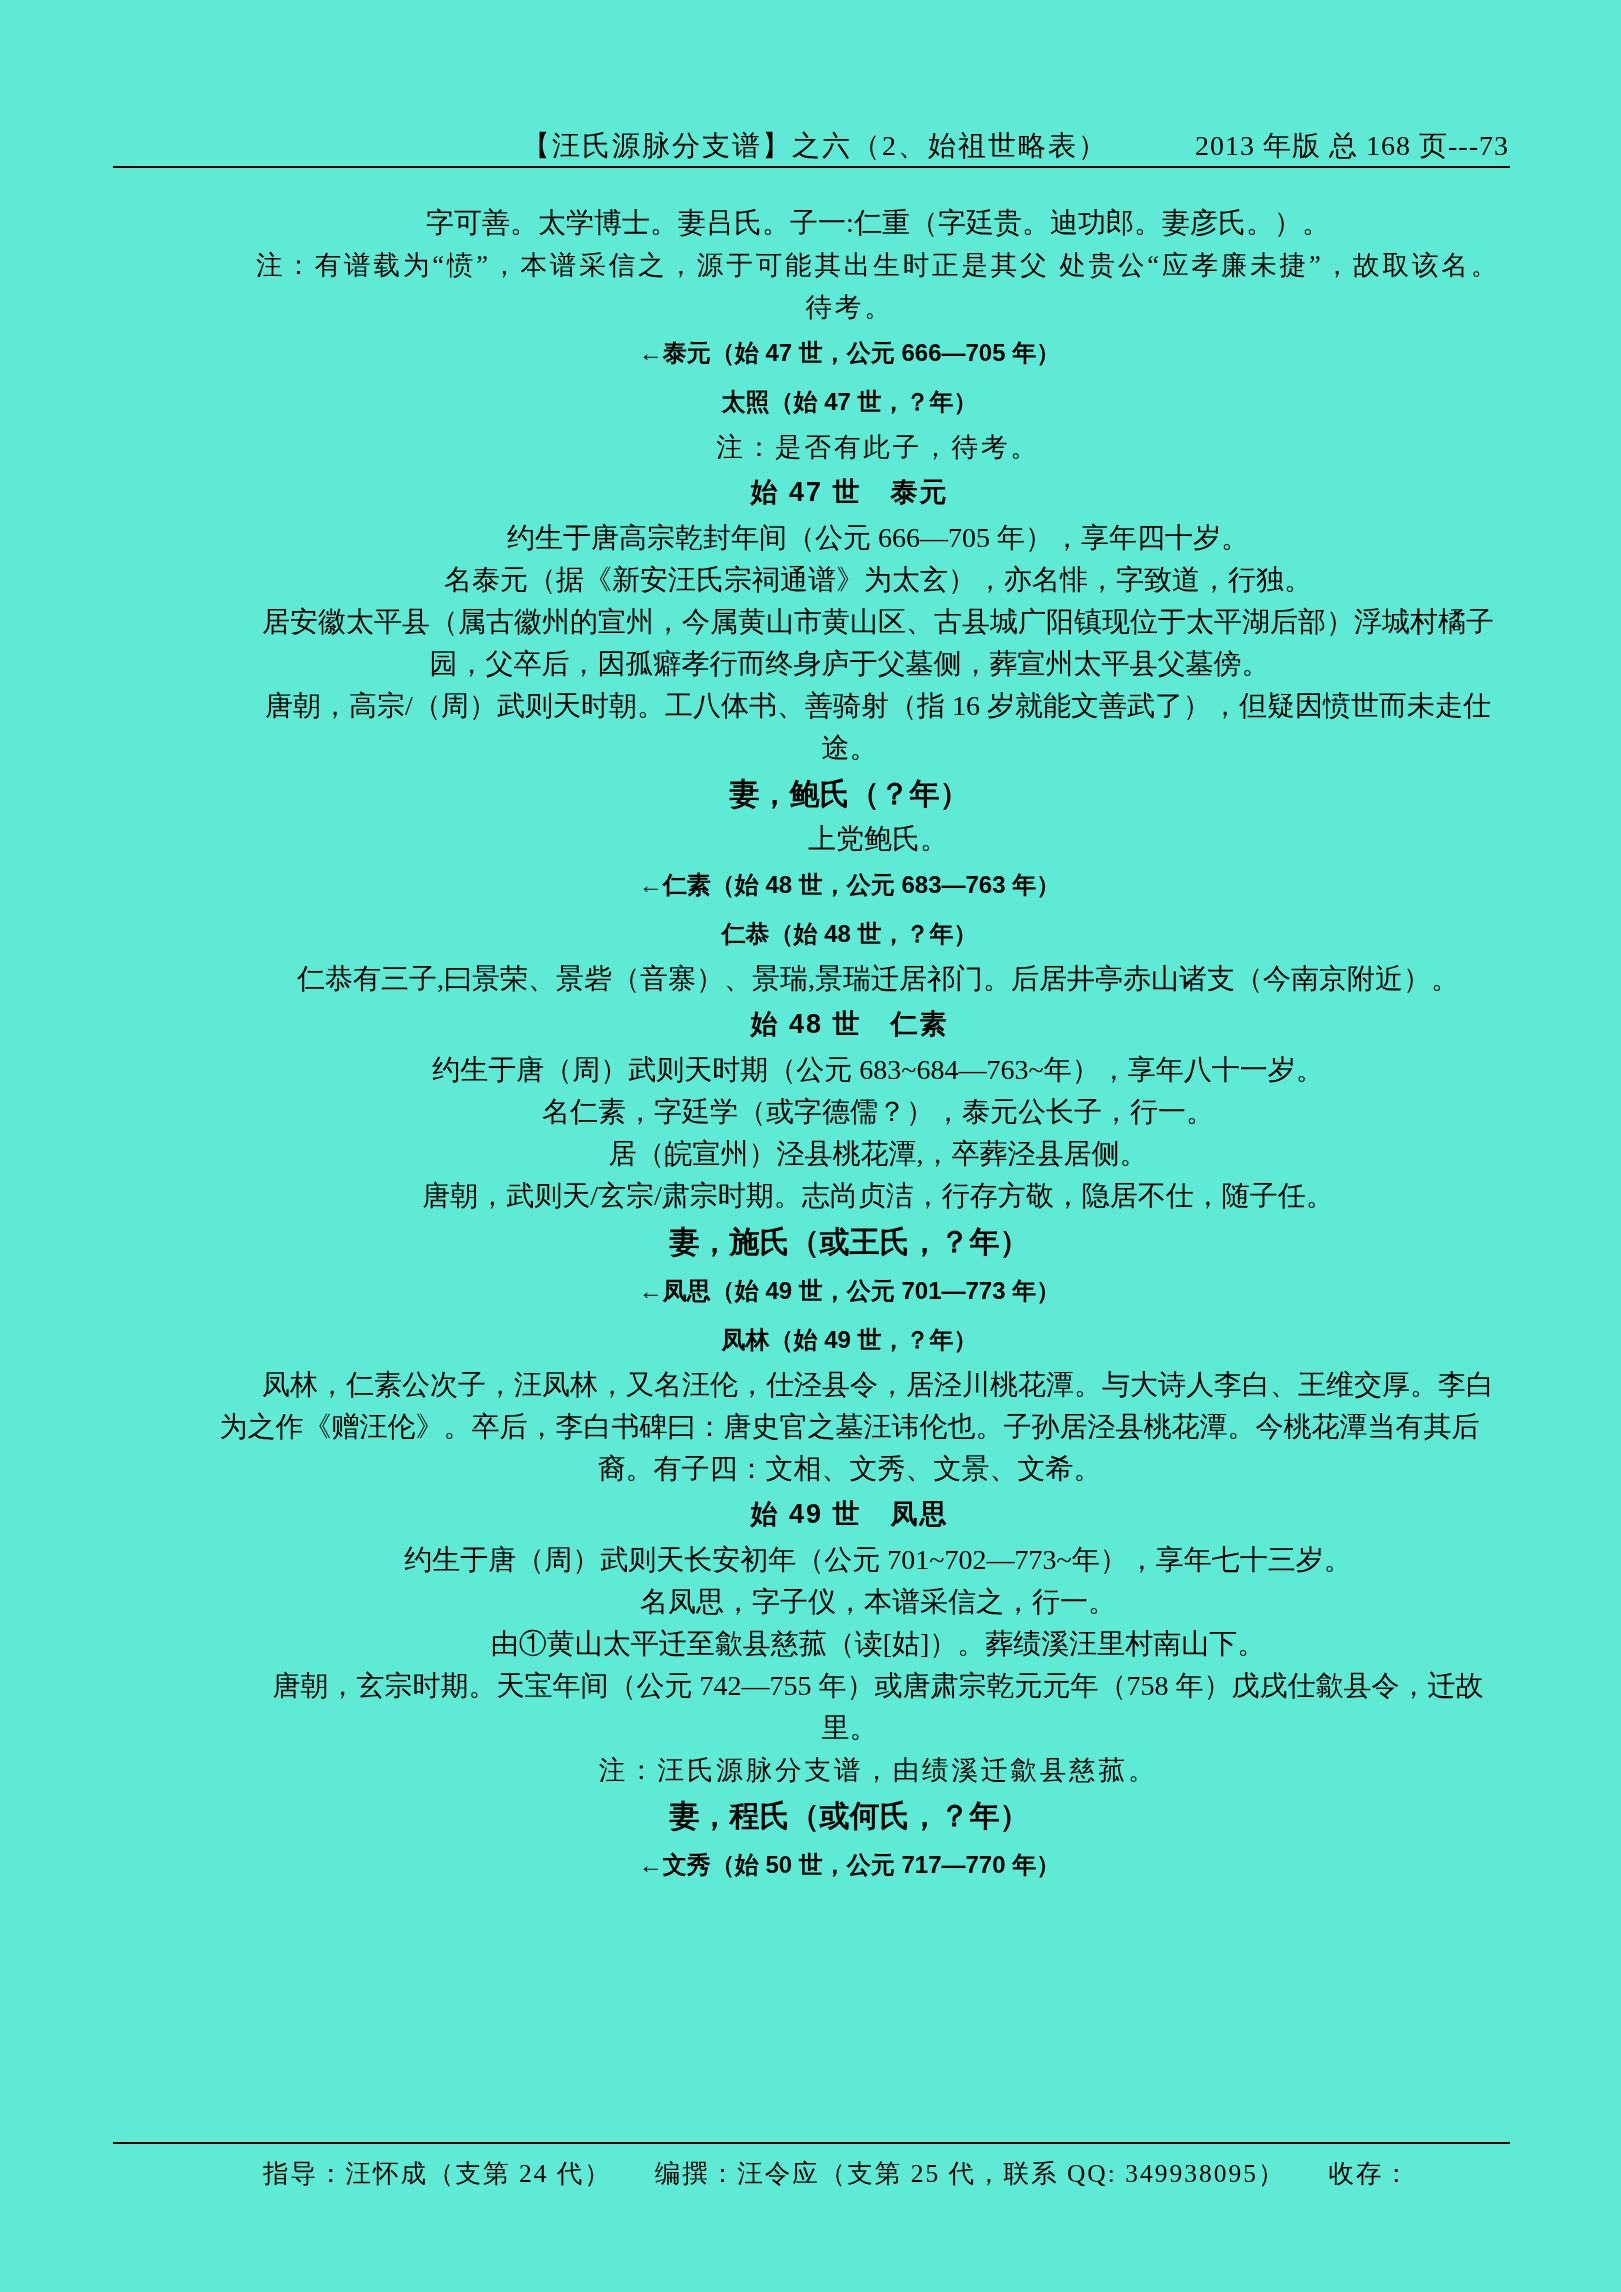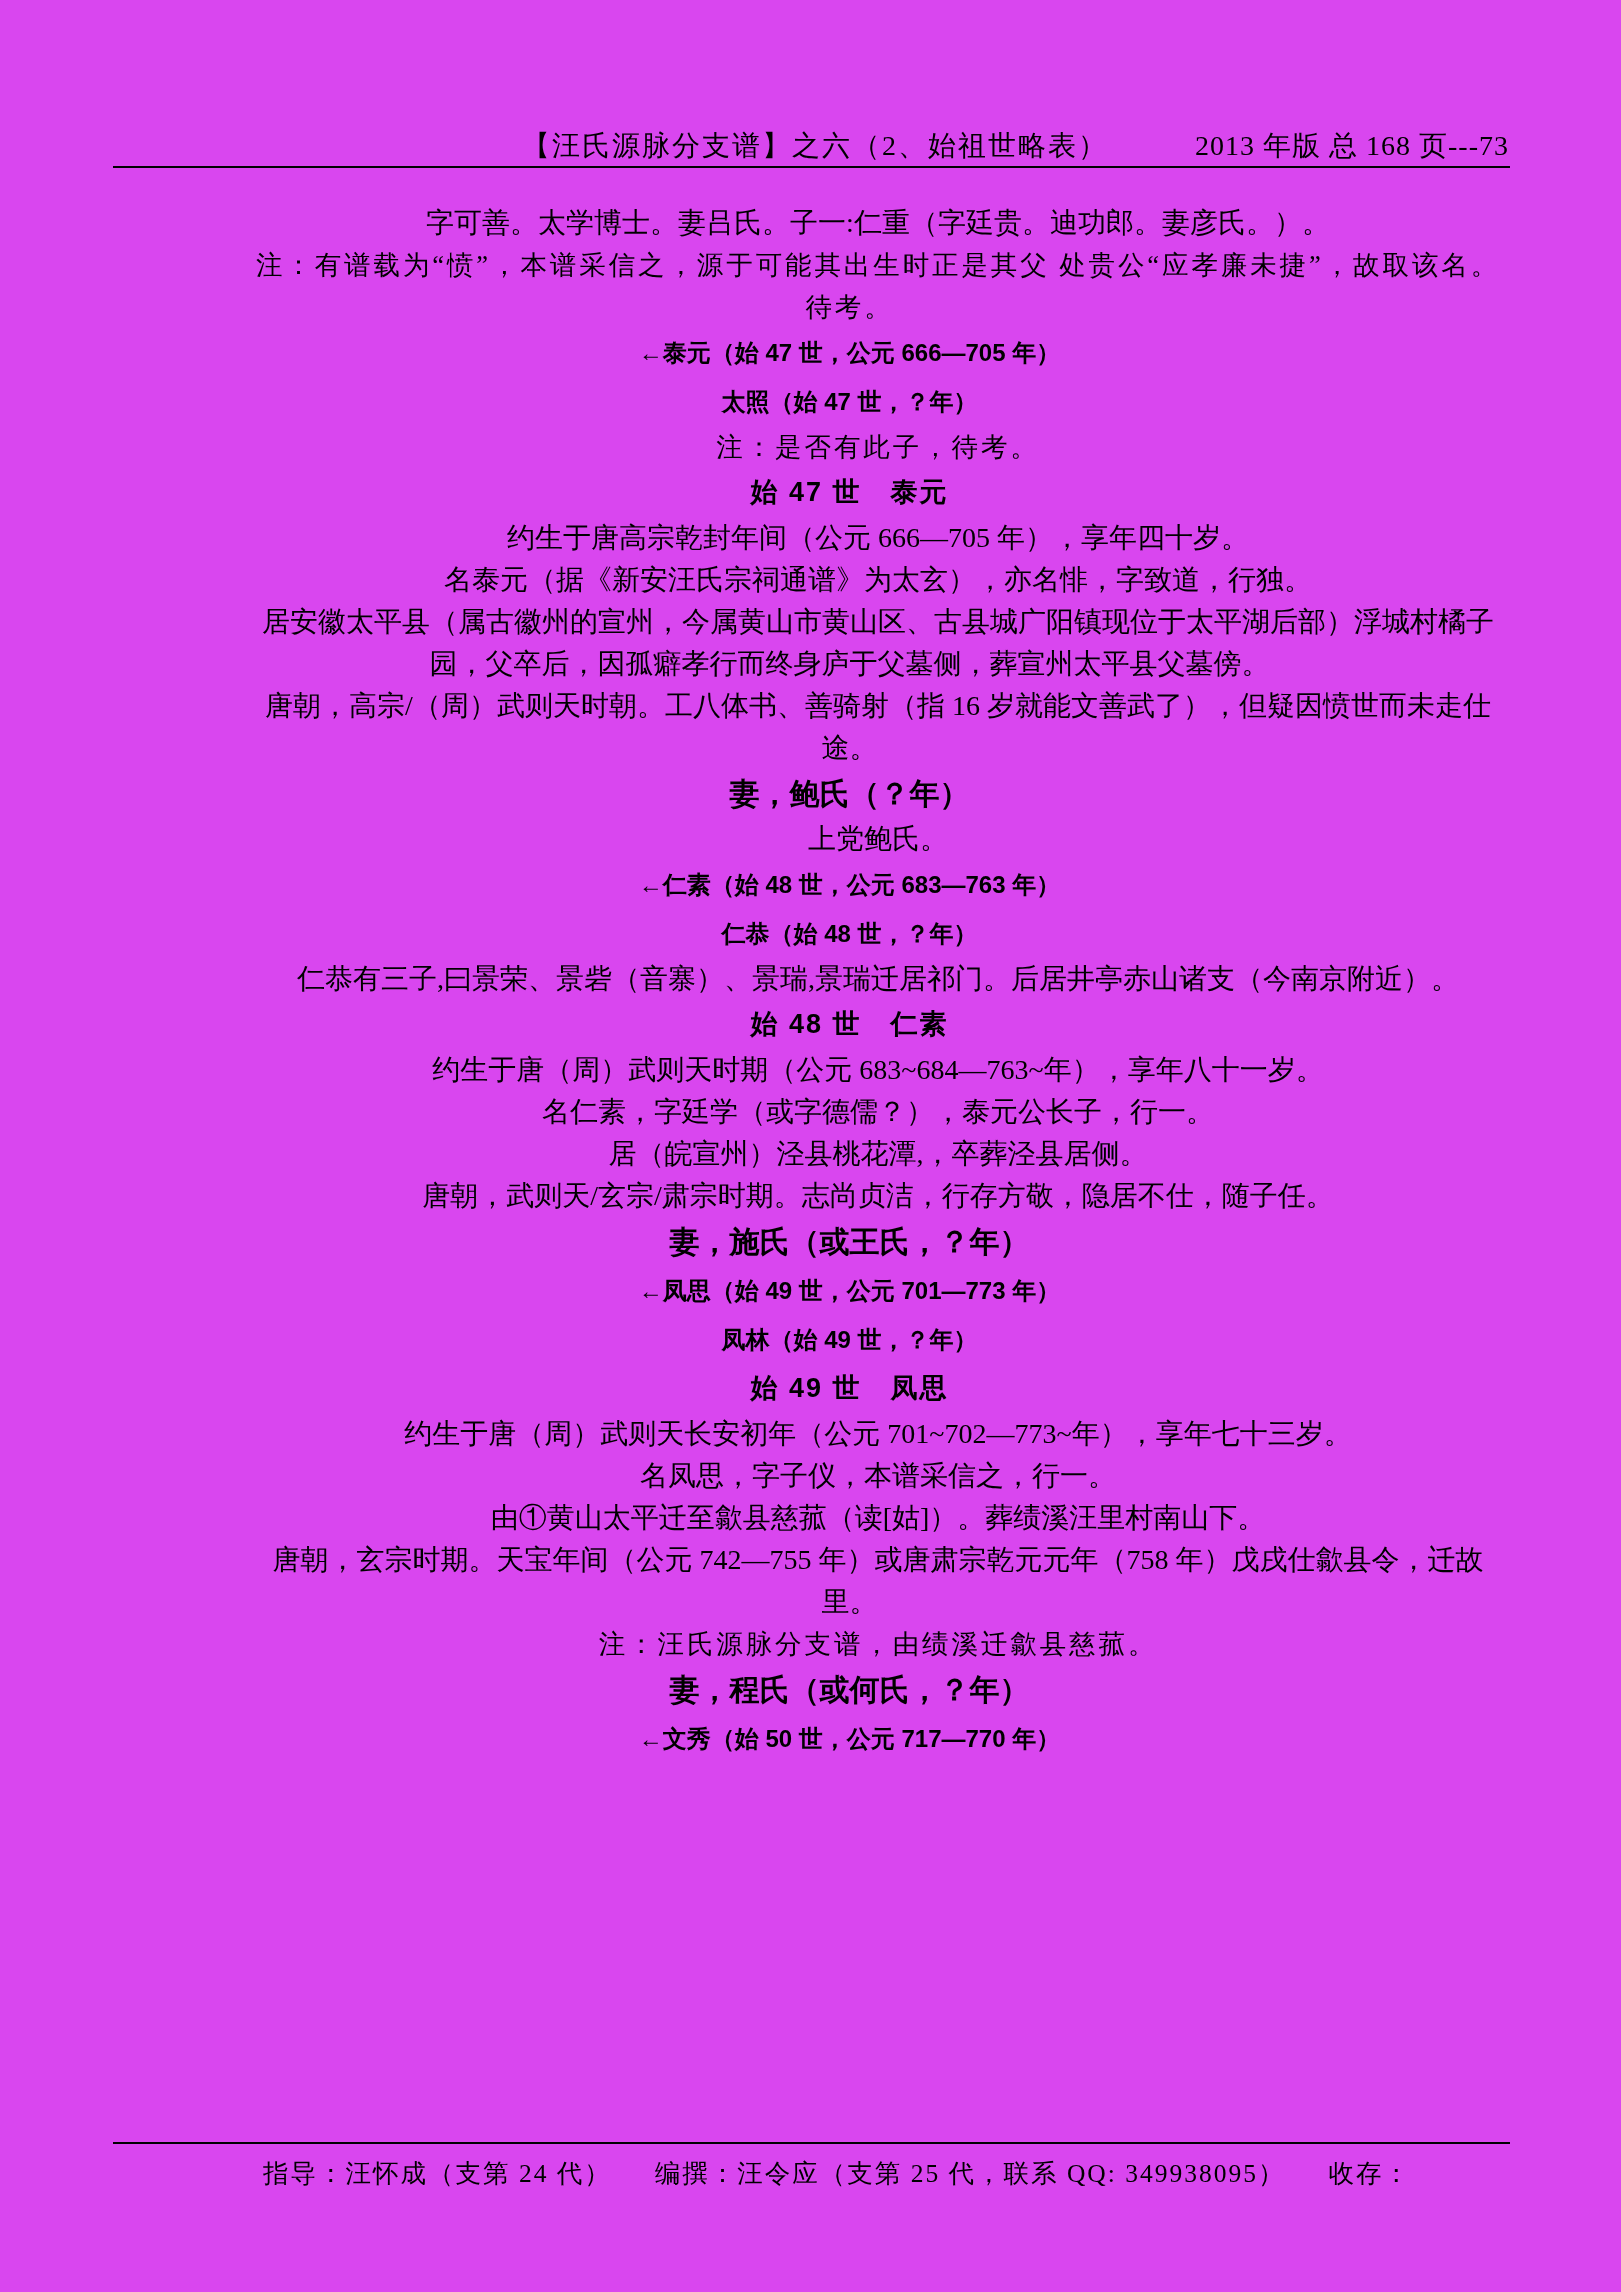--- a/index.html
+++ b/index.html
@@ -1,21 +1,21 @@
 <!DOCTYPE html>
 <html><head>
 <meta charset="utf-8">
 <style>
   html, body { margin: 0; padding: 0; background: #e8e8e8; }
   .page {
     position: relative;
     width: 1621px;
     height: 2293px;
     margin: 0 auto;
-    background: #d946ef;
+    background: #5eead4;
     color: #000;
     font-family: "Liberation Serif", "DejaVu Serif", serif;
     overflow: hidden;
   }
   
   .header {
     position: absolute;
     top: 127px;
     left: 522px;
     right: 112px;
@@ -123,20 +123,21 @@
     <p class="child-entry gap-before">仁恭（始 48 世，？年）</p>
     <p class="body-para">仁恭有三子,曰景荣、景砦（音寨）、景瑞,景瑞迁居祁门。后居井亭赤山诸支（今南京附近）。</p>
     <p class="gen-heading">始 48 世　仁素</p>
     <p class="body-para">约生于唐（周）武则天时期（公元 683~684—763~年），享年八十一岁。</p>
     <p class="body-para">名仁素，字廷学（或字德儒？），泰元公长子，行一。</p>
     <p class="body-para">居（皖宣州）泾县桃花潭,，卒葬泾县居侧。</p>
     <p class="body-para">唐朝，武则天/玄宗/肃宗时期。志尚贞洁，行存方敬，隐居不仕，随子任。</p>
     <p class="spouse-heading">妻，施氏（或王氏，？年）</p>
     <p class="child-entry">←凤思（始 49 世，公元 701—773 年）</p>
     <p class="child-entry gap-before">凤林（始 49 世，？年）</p>
+    <p class="body-para">凤林，仁素公次子，汪凤林，又名汪伦，仕泾县令，居泾川桃花潭。与大诗人李白、王维交厚。李白为之作《赠汪伦》。卒后，李白书碑曰：唐史官之墓汪讳伦也。子孙居泾县桃花潭。今桃花潭当有其后裔。有子四：文相、文秀、文景、文希。</p>
     <p class="gen-heading">始 49 世　凤思</p>
     <p class="body-para">约生于唐（周）武则天长安初年（公元 701~702—773~年），享年七十三岁。</p>
     <p class="body-para">名凤思，字子仪，本谱采信之，行一。</p>
     <p class="body-para">由①黄山太平迁至歙县慈菰（读[姑]）。葬绩溪汪里村南山下。</p>
     <p class="body-para">唐朝，玄宗时期。天宝年间（公元 742—755 年）或唐肃宗乾元元年（758 年）戊戌仕歙县令，迁故里。</p>
     <p class="note-line">注：汪氏源脉分支谱，由绩溪迁歙县慈菰。</p>
     <p class="spouse-heading">妻，程氏（或何氏，？年）</p>
     <p class="child-entry">←文秀（始 50 世，公元 717—770 年）</p>
   </div>
 

